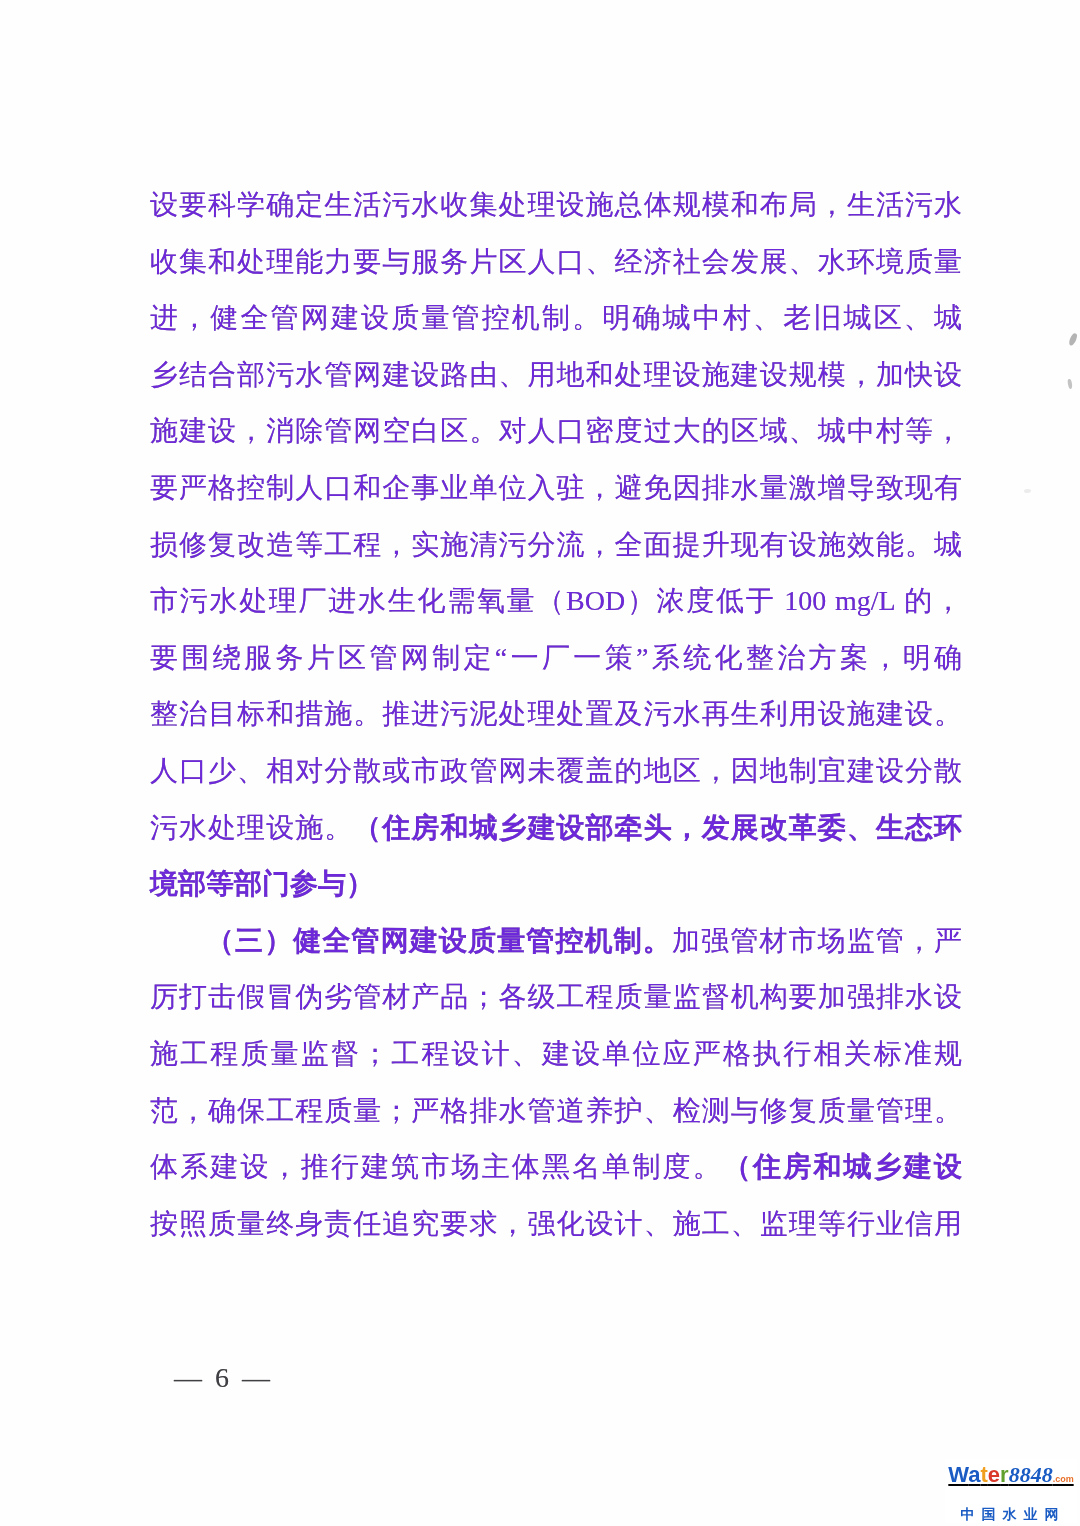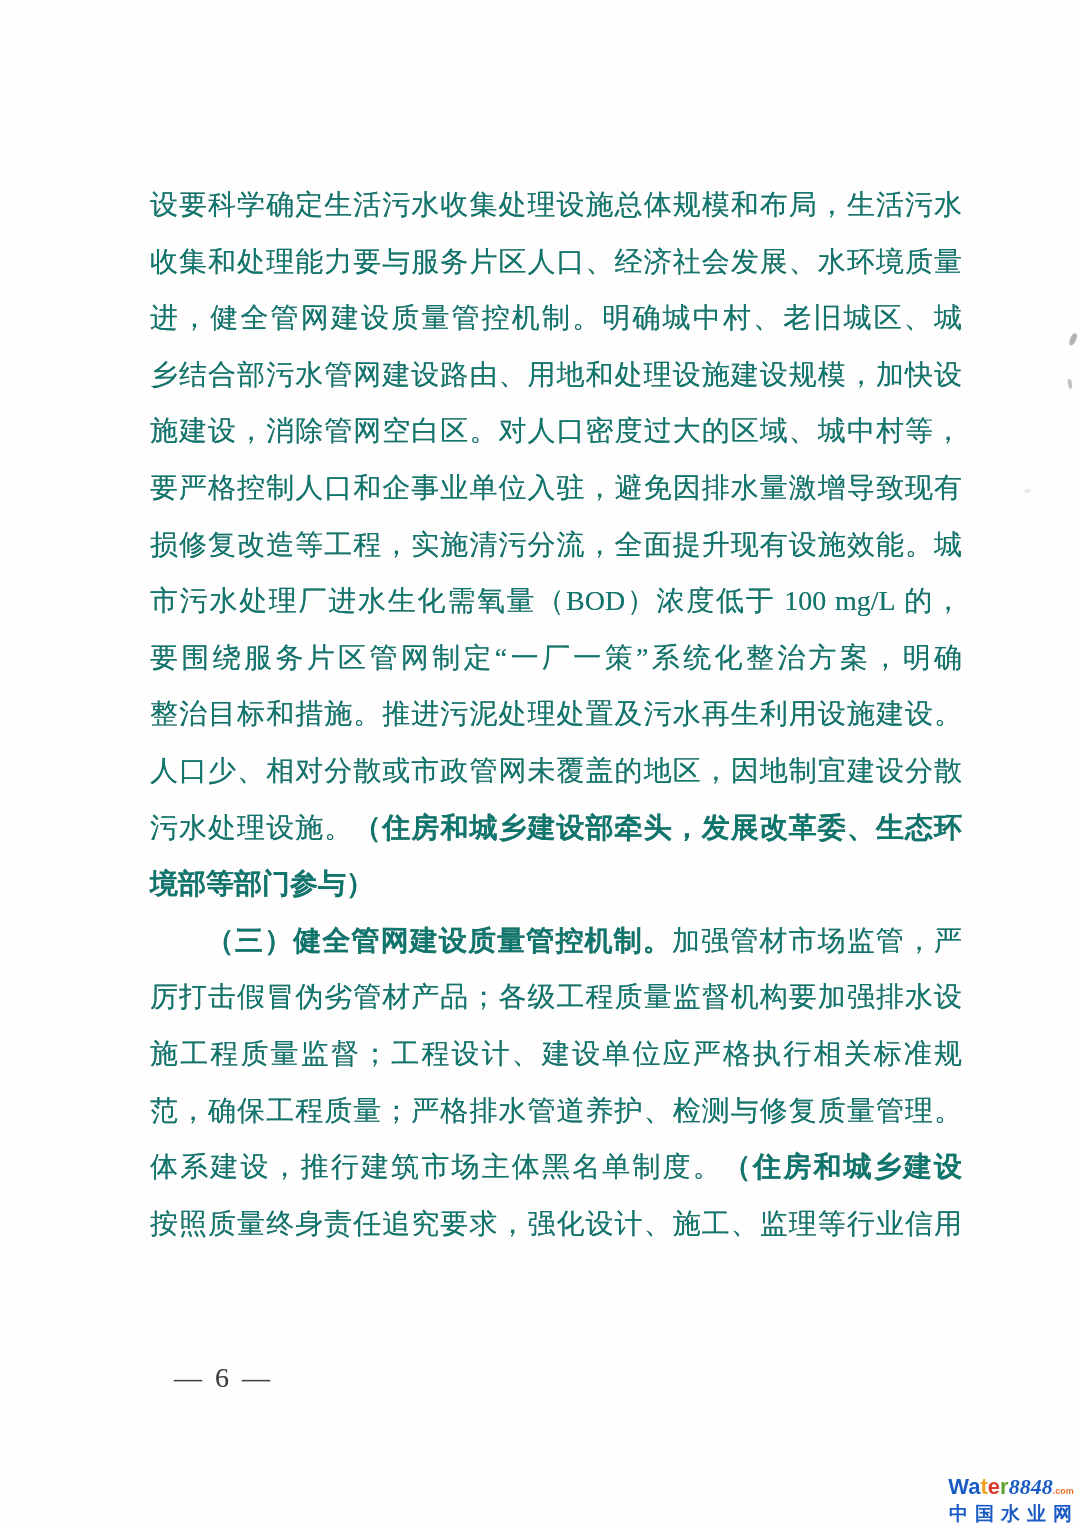--- a/index.html
+++ b/index.html
@@ -11,21 +11,21 @@
     overflow: hidden;
   }
   .page {
     position: absolute; inset: 0;
     background: #fefefe;
   }
   
   .textblock {
     position: absolute;
     left: 150px; top: 177px; width: 812px;
-    color: #0f766e;
+    color: #6d28d9;
     font-size: 28px;
     line-height: 56.6px;
     text-shadow: 0 0 0.5px rgba(70,70,70,0.55);
   }
   .line {
     text-align: justify;
     text-align-last: justify;
     text-justify: inter-character;
   }
   .line.last {
@@ -48,40 +48,41 @@
   .watermark {
     position: absolute;
     right: 3px; bottom: 3px;
     width: 132px;
     text-align: center;
     background: #ffffff;
   }
   .wm-line1 {
     font-family: "Liberation Sans", "DejaVu Sans", sans-serif;
     font-weight: bold;
-    font-size: 22px; line-height: 24px;
+    font-size: 22px; line-height: 32px;
     white-space: nowrap;
     letter-spacing: 0;
+    text-decoration: underline;
   }
   .wm-8848 {
     font-family: "Liberation Serif", serif;
     font-style: italic;
     font-weight: bold;
     font-size: 22px;
   }
   .wm-com {
     font-size: 9px;
     font-weight: bold;
   }
   .wm-sub {
     font-family: "Liberation Sans", "DejaVu Sans", sans-serif;
     font-weight: bold;
-    font-size: 19px; line-height: 18px;
+    font-size: 14px; line-height: 18px;
     letter-spacing: 7px;
-    margin-top: 2px;
+    margin-top: 10px;
     white-space: nowrap;
     text-indent: 4px;
   }
   
   .speck {
     position: absolute;
     background: #9b9b9b;
     border-radius: 50% 40% 55% 45%;
     opacity: 0.75;
   }

